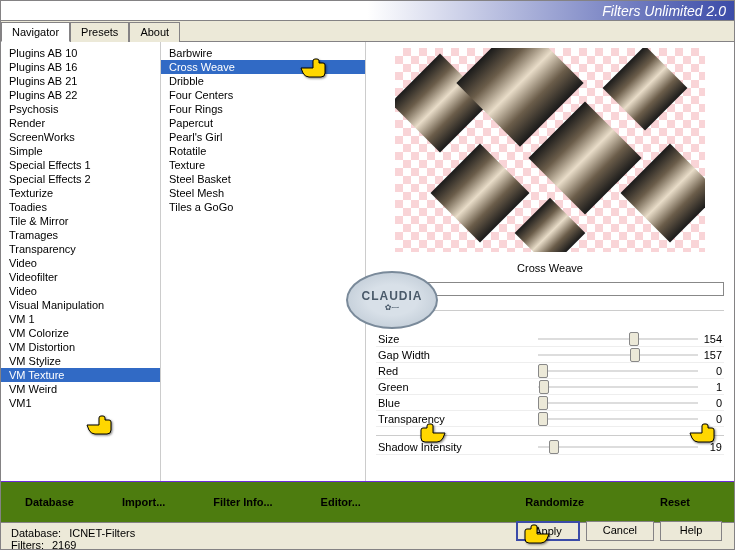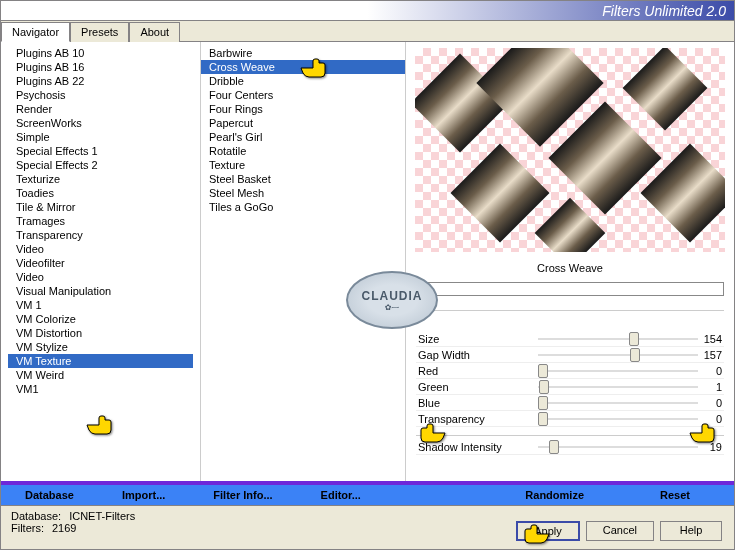--- a/index.html
+++ b/index.html
@@ -4,37 +4,37 @@
 <style>
 *{margin:0;padding:0;box-sizing:border-box;font-family:Tahoma,Arial,sans-serif;font-size:11px}
 body{width:735px;height:550px;background:#ece9d8;border:1px solid #848284;position:relative;overflow:hidden}
 .titlebar{height:20px;background:linear-gradient(to right,#fff 0%,#fff 50%,#3b4ba8 100%);display:flex;justify-content:flex-end;align-items:center;border-bottom:1px solid #848284}
 .titlebar-text{color:#fff;font-weight:normal;font-style:italic;font-size:14px;padding-right:8px}
 .tabs{display:flex;margin-top:0;padding-left:0;background:#ece9d8}
 .tab{padding:3px 10px;border:1px solid #848284;border-bottom:none;background:#ece9d8;cursor:pointer;position:relative;top:1px}
 .tab.active{background:#fff;border-bottom:1px solid #fff;z-index:2}
 .main{display:flex;height:440px;border-top:1px solid #848284;background:#fff}
 .col{overflow-y:auto;border-right:1px solid #ccc}
-.col1{width:200px;padding:4px 7px}
+.col1{width:160px;padding:4px 0}
 .col2{width:205px;padding:4px 0}
 .col3{flex:1;padding:6px;background:#fff}
 .list-item{padding:1px 8px;cursor:pointer;white-space:nowrap}
 .list-item.selected{background:#316ac5;color:#fff}
 .preview{width:310px;height:204px;margin:0 auto 6px;background:repeating-conic-gradient(#f9d4d7 0 25%,#fff 0 50%) 0 0/16px 16px;position:relative;overflow:hidden}
 .preview::before,.preview::after{content:"";position:absolute;background:linear-gradient(135deg,#2a2a2a 0%,#8b7a68 30%,#f0e8d8 50%,#8b7a68 70%,#2a2a2a 100%)}
 .preview .d{position:absolute;transform:rotate(45deg);background:linear-gradient(90deg,#1a1a1a 0%,#6b5d4a 25%,#e8dcc8 50%,#6b5d4a 75%,#1a1a1a 100%)}
 .filter-name{text-align:center;padding:4px;margin-bottom:4px}
 .progress{height:14px;border:1px solid #888;background:#fff;margin:0 4px 14px}
 .params{border-top:1px solid #ccc;padding-top:20px;margin:0 4px}
 .param-row{display:flex;justify-content:space-between;align-items:center;padding:1px 2px;border-bottom:1px solid #eee;height:16px}
 .param-row.sep{border-top:1px solid #ccc;margin-top:8px;padding-top:4px;height:20px}
 .slider-track{position:absolute;right:26px;width:160px;height:2px;background:#ddd}
 .slider-thumb{position:absolute;width:10px;height:14px;background:#ece9d8;border:1px solid #888;border-radius:2px;top:-6px}
 .param-row{position:relative}
-.toolbar{display:flex;padding:2px 10px;border-top:4px solid #6d28d9;background:#3b82f6}
+.toolbar{display:flex;padding:12px 10px;border-top:1px solid #6d28d9;background:#4d7c0f}
 .toolbar-btn{padding:2px 14px;margin-right:20px;cursor:pointer;font-weight:bold}
 .toolbar-right{margin-left:auto;display:flex;gap:28px}
 .footer{padding:4px 10px;background:#ece9d8;border-top:1px solid #848284}
 .footer-row{display:flex;gap:8px;font-size:10px}
 .buttons{position:absolute;bottom:8px;right:12px;display:flex;gap:6px}
 .btn{padding:2px 16px;border:1px solid #848284;background:#ece9d8;cursor:pointer;min-width:62px;text-align:center}
 .btn.default{border:2px solid #3b4ba8}
 .cursor{position:absolute;pointer-events:none;z-index:100}
 .cursor svg{width:34px;height:26px;filter:drop-shadow(1px 1px 1px rgba(0,0,0,0.5))}
 .watermark{position:absolute;left:345px;top:270px;width:92px;height:60px;z-index:50;pointer-events:none}
@@ -51,20 +51,21 @@
 <div class="tabs">
   <div class="tab active">Navigator</div>
   <div class="tab">Presets</div>
   <div class="tab">About</div>
 </div>
 
 <div class="main">
   <div class="col col1" id="cat-list">
       <div class="list-item">Plugins AB 10</div>
       <div class="list-item">Plugins AB 16</div>
+      <div class="list-item">Plugins AB 21</div>
       <div class="list-item">Plugins AB 22</div>
       <div class="list-item">Psychosis</div>
       <div class="list-item">Render</div>
       <div class="list-item">ScreenWorks</div>
       <div class="list-item">Simple</div>
       <div class="list-item">Special Effects 1</div>
       <div class="list-item">Special Effects 2</div>
       <div class="list-item">Texturize</div>
       <div class="list-item">Toadies</div>
       <div class="list-item">Tile &amp; Mirror</div>

